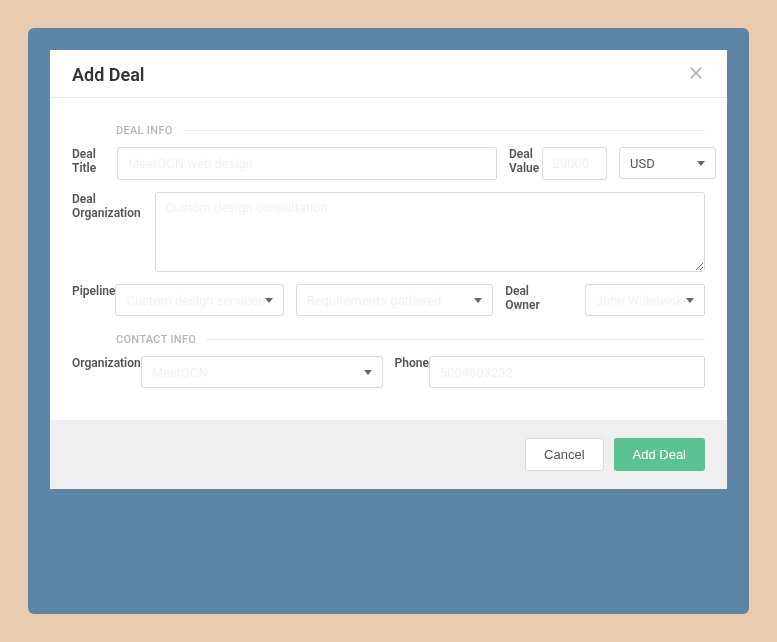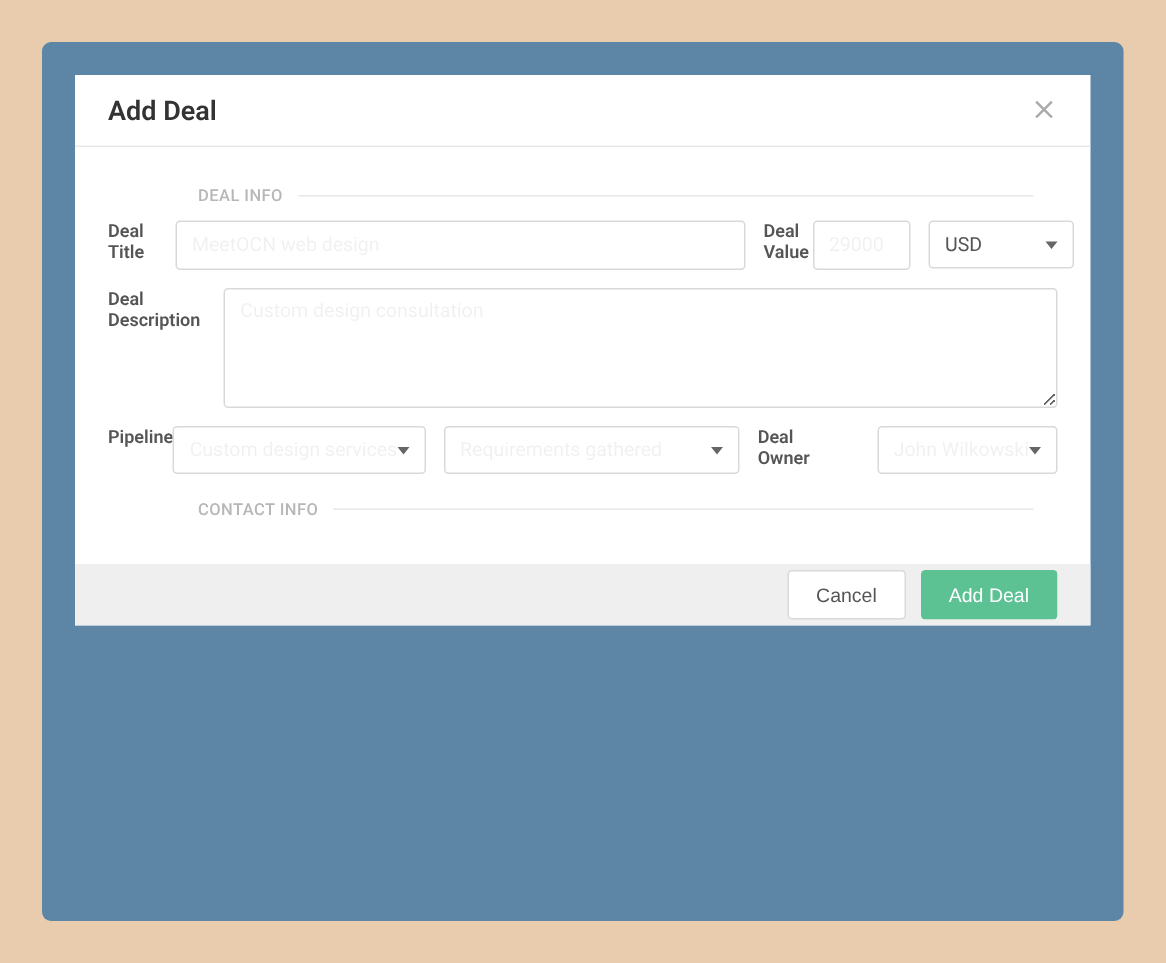--- a/index.html
+++ b/index.html
@@ -53,21 +53,21 @@
       height: 18px;
       stroke: #aaa;
       stroke-width: 2.2;
     }
     .modal-body {
       padding: 10px 22px 20px;
     }
     .section-header {
       display: flex;
       align-items: center;
-      margin: 16px 16px 10px;
+      margin: 16px 0 10px;
       padding-left: 44px;
     }
     .section-header-label {
       font-size: 11px;
       font-weight: 500;
       color: #b7b7b7;
       letter-spacing: 0.3px;
       white-space: nowrap;
       padding-right: 10px;
     }
@@ -126,21 +126,21 @@
       border-left: 4px solid transparent;
       border-right: 4px solid transparent;
       border-top: 5px solid #666;
     }
     .textarea {
       height: 80px;
       resize: both;
     }
     .modal-footer {
       background: #efefef;
-      padding: 4px 22px;
+      padding: 18px 22px;
       display: flex;
       justify-content: flex-end;
       gap: 10px;
     }
     .btn {
       padding: 8px 18px;
       border-radius: 3px;
       font-size: 13px;
       font-weight: 500;
       cursor: pointer;
@@ -190,21 +190,21 @@
         <div class="field" style="flex:0 0 97px; justify-content:flex-end;">
           <div class="select">
             <span class="select-value visible">USD</span>
             <span class="caret"></span>
           </div>
         </div>
       </div>
 
       <div class="row">
         <div class="field" style="flex:1;">
-          <label class="field-label">Deal Description</label>
+          <label class="field-label">Deal Organization</label>
           <textarea class="textarea" placeholder="Custom design consultation" style=""></textarea>
         </div>
       </div>
 
       <div class="row">
         <div class="field" style="flex:1;">
           <label class="field-label">Pipeline</label>
           <div class="select">
             <span class="select-value">Custom design services</span>
             <span class="caret"></span>
@@ -224,20 +224,33 @@
           </div>
         </div>
       </div>
 
       <div class="section-header">
         <span class="section-header-label">CONTACT INFO</span>
         <span class="section-header-line"></span>
       </div>
 
 
+      <div class="row">
+        <div class="field" style="flex:1;">
+          <label class="field-label">Organization</label>
+          <div class="select">
+            <span class="select-value">MeetOCN</span>
+            <span class="caret"></span>
+          </div>
+        </div>
+        <div class="field" style="flex:1;">
+          <label class="field-label">Phone</label>
+          <input class="input" type="text" placeholder="5004603232" style="">
+        </div>
+      </div>
 
     </div>
 
     <div class="modal-footer">
       <button class="btn btn-cancel">Cancel</button>
       <button class="btn btn-primary">Add Deal</button>
     </div>
 
   </div>
 </div>

